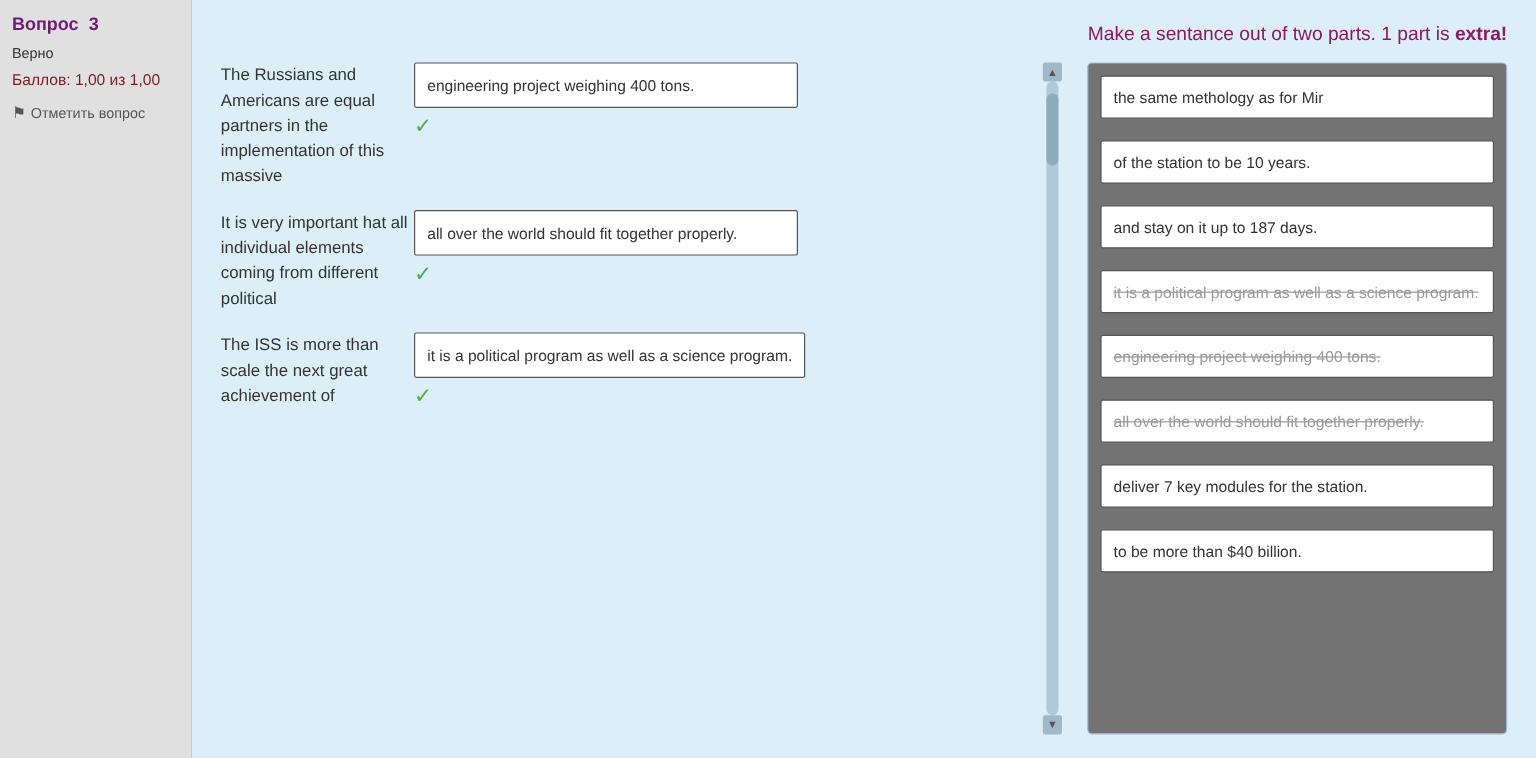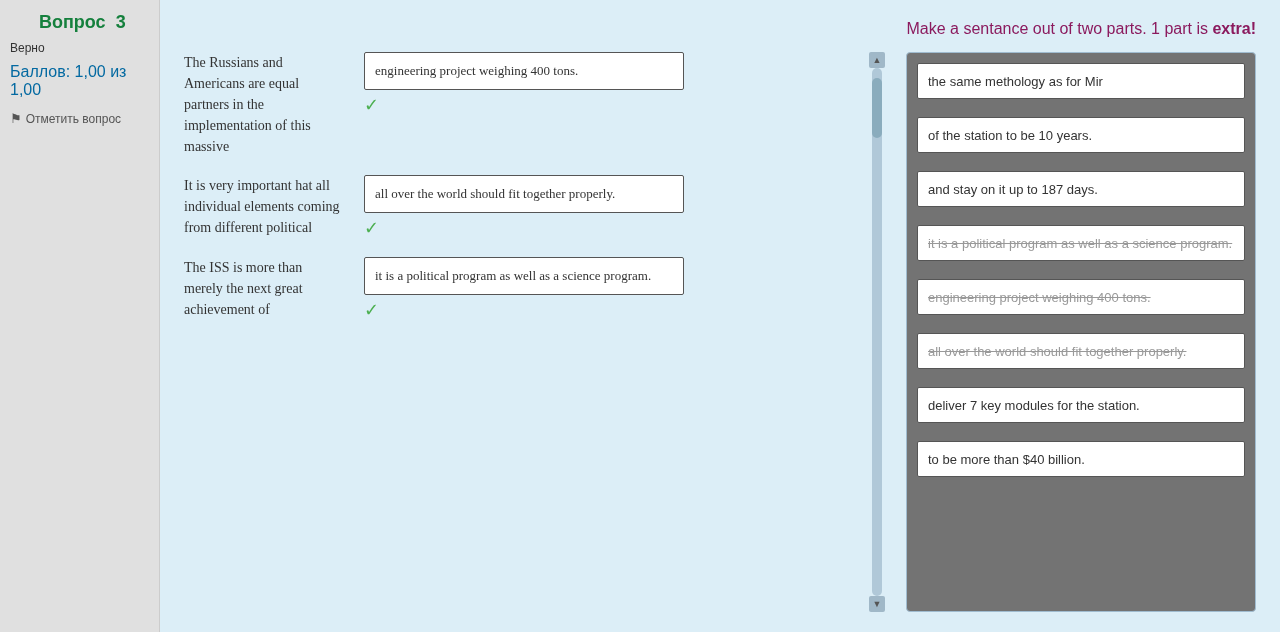--- a/index.html
+++ b/index.html
@@ -17,34 +17,33 @@
       width: 160px;
       min-width: 160px;
       background: #e0e0e0;
       padding: 12px 10px;
       display: flex;
       flex-direction: column;
       gap: 8px;
       border-right: 1px solid #ccc;
     }
     .sidebar-question-num {
-      font-size: 18px;
-      color: #15803d;
-      margin-left: 29px;
+      font-size: 15px;
+      color: #701a75;
     }
     .sidebar-question-num span {
       font-weight: bold;
     }
     .sidebar-correct {
       color: #333;
       font-size: 12px;
     }
     .sidebar-score {
-      color: #0369a1;
-      font-size: 16px;
+      color: #7f1d1d;
+      font-size: 13px;
     }
     .sidebar-flag-btn {
       display: flex;
       align-items: center;
       gap: 4px;
       color: #555;
       font-size: 12px;
       cursor: pointer;
       background: none;
       border: none;
@@ -140,22 +139,21 @@
       border-radius: 4px;
       padding: 10px;
       display: flex;
       flex-direction: column;
       gap: 18px;
     }
 
     .sentence-row {
       display: flex;
       align-items: flex-start;
-      gap: 20px;
-      font-family: Liberation Serif, serif;
+      gap: 1px;
     }
 
     .sentence-text {
       color: #333;
       font-size: 14px;
       line-height: 1.5;
       width: 160px;
       min-width: 140px;
       flex-shrink: 0;
     }
@@ -244,21 +242,21 @@
         <div class="sentence-text">It is very important hat all individual elements coming from different political</div>
         <div class="drop-zone-wrap">
           <div class="drop-box">
             <span>all over the world should fit together properly.</span>
           </div>
           <span class="check-mark">✓</span>
         </div>
       </div>
 
       <div class="sentence-row">
-        <div class="sentence-text">The ISS is more than merely the next great achievement of</div>
+        <div class="sentence-text">The ISS is more than scale the next great achievement of</div>
         <div class="drop-zone-wrap">
           <div class="drop-box">
             <span>it is a political program as well as a science program.</span>
           </div>
           <span class="check-mark">✓</span>
         </div>
       </div>
 
     </div>
 

